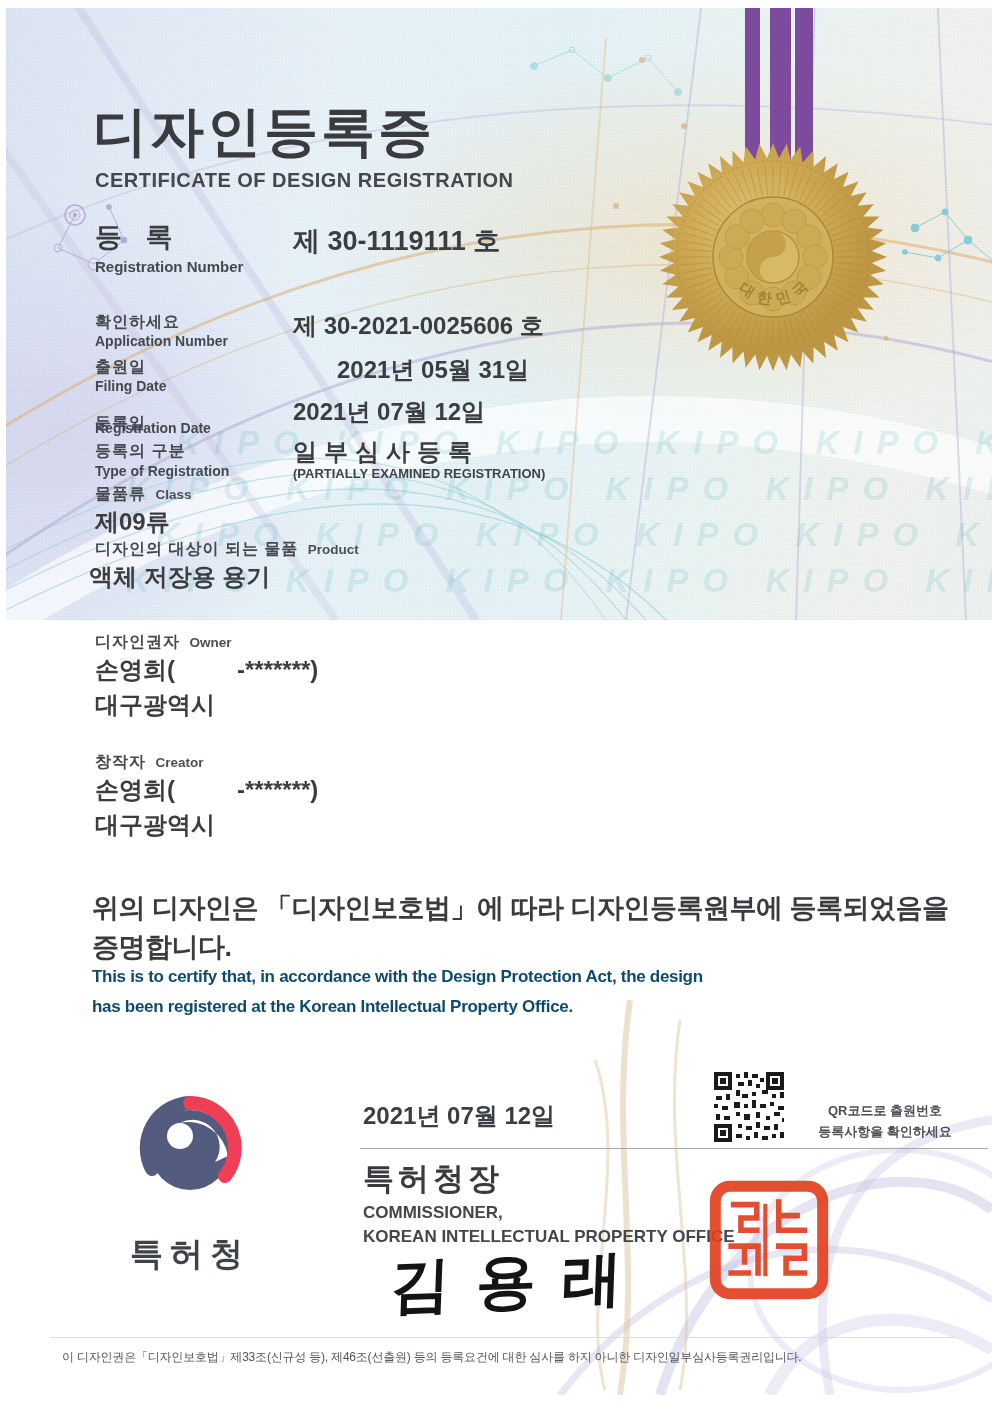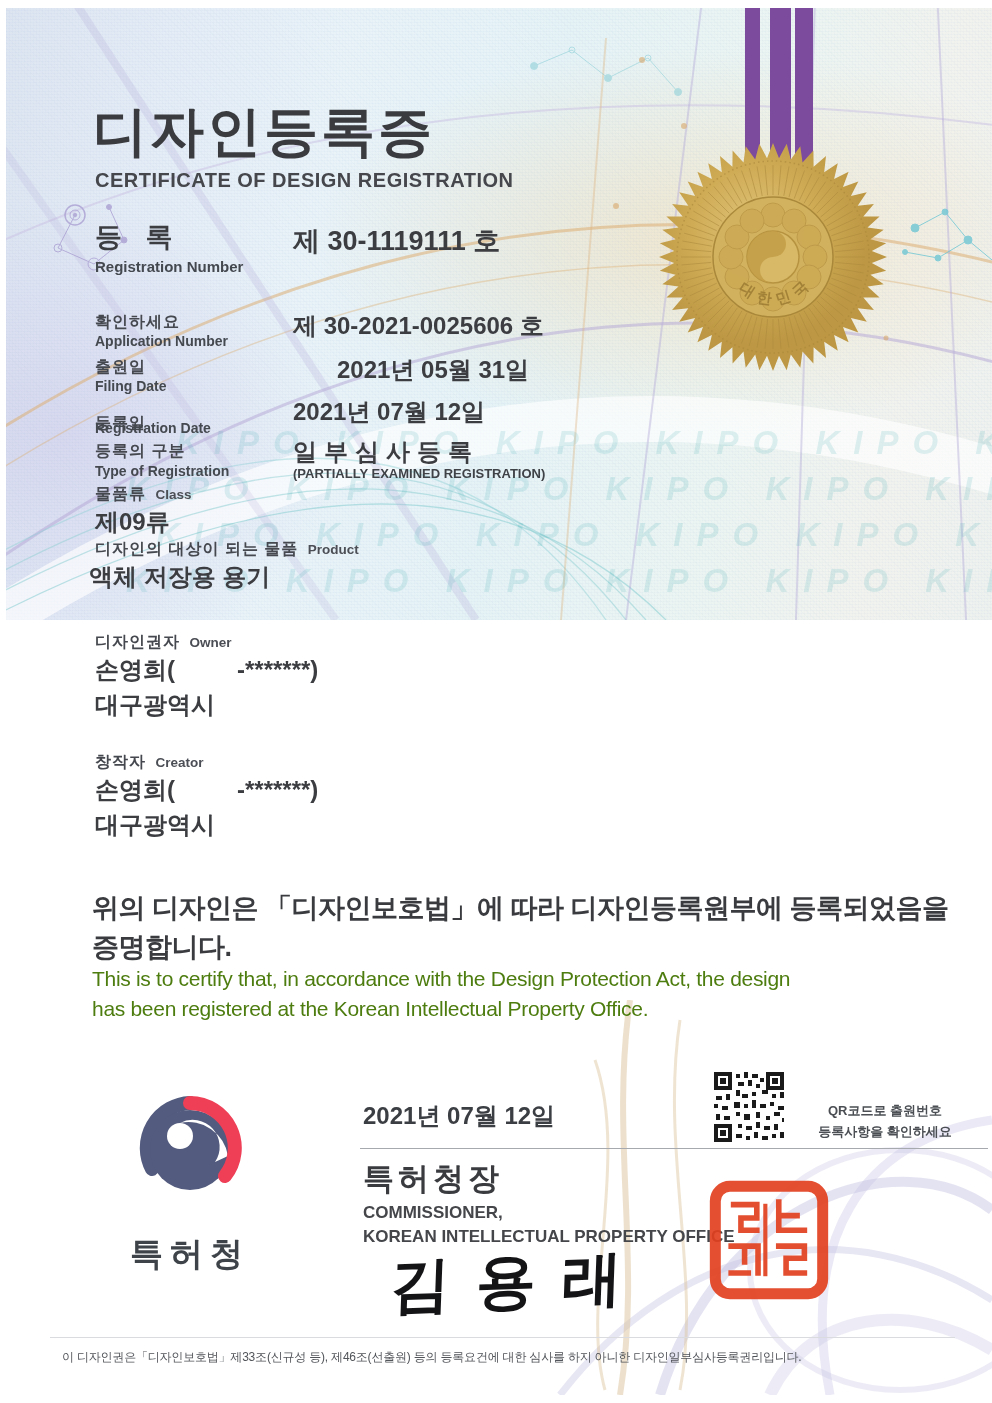--- a/index.html
+++ b/index.html
@@ -27,21 +27,21 @@
   .lbl-ko{font-size:16px;font-weight:600;color:#45484e;letter-spacing:1px;}
   .lbl-en{font-size:14px;font-weight:700;color:#44484f;}
   .val{font-size:24px;font-weight:700;color:#3b3d41;text-align:center;}
   .val-sm{font-size:13px;font-weight:700;color:#3f4247;}
   .big{font-size:24px;font-weight:700;color:#3b3d41;}
   .inline-en{font-size:13.5px;font-weight:600;color:#4b4e55;margin-left:5px;letter-spacing:0;}
   .redact-gap{display:inline-block;width:62px;}
   .title{font-size:54px;font-weight:700;letter-spacing:3px;color:#3a3b3f;}
   .subtitle{font-size:20px;font-weight:700;letter-spacing:.5px;color:#45474c;}
   .stmt-ko{font-size:27px;font-weight:700;color:#393b3f;letter-spacing:-.5px;}
-  .stmt-en{font-size:21px;font-weight:400;color:#4d7c0f;letter-spacing:-.3px;}
+  .stmt-en{font-size:17px;font-weight:700;color:#0c4a6e;letter-spacing:-.3px;}
   .hrline{position:absolute;height:1px;background:#a6a9ad;}
   .sig{font-family:"DejaVu Serif",serif;font-size:60px;font-weight:700;color:#141417;
        letter-spacing:26px;transform:rotate(-2deg) skewX(-4deg);}
   .qr-note{font-size:13px;font-weight:700;color:#4b4f54;line-height:1.65;text-align:center;}
   .logo-ko{font-size:33px;font-weight:600;letter-spacing:7px;color:#3e4349;text-align:center;}
   .logo-en{font-size:17.5px;font-weight:500;color:#666b71;text-align:center;line-height:1.35;}
   .footer{font-size:12px;font-weight:500;color:#515459;letter-spacing:-.2px;white-space:nowrap;}
   .footline{position:absolute;height:1px;background:#d9dbde;}
 </style>
 </head>

